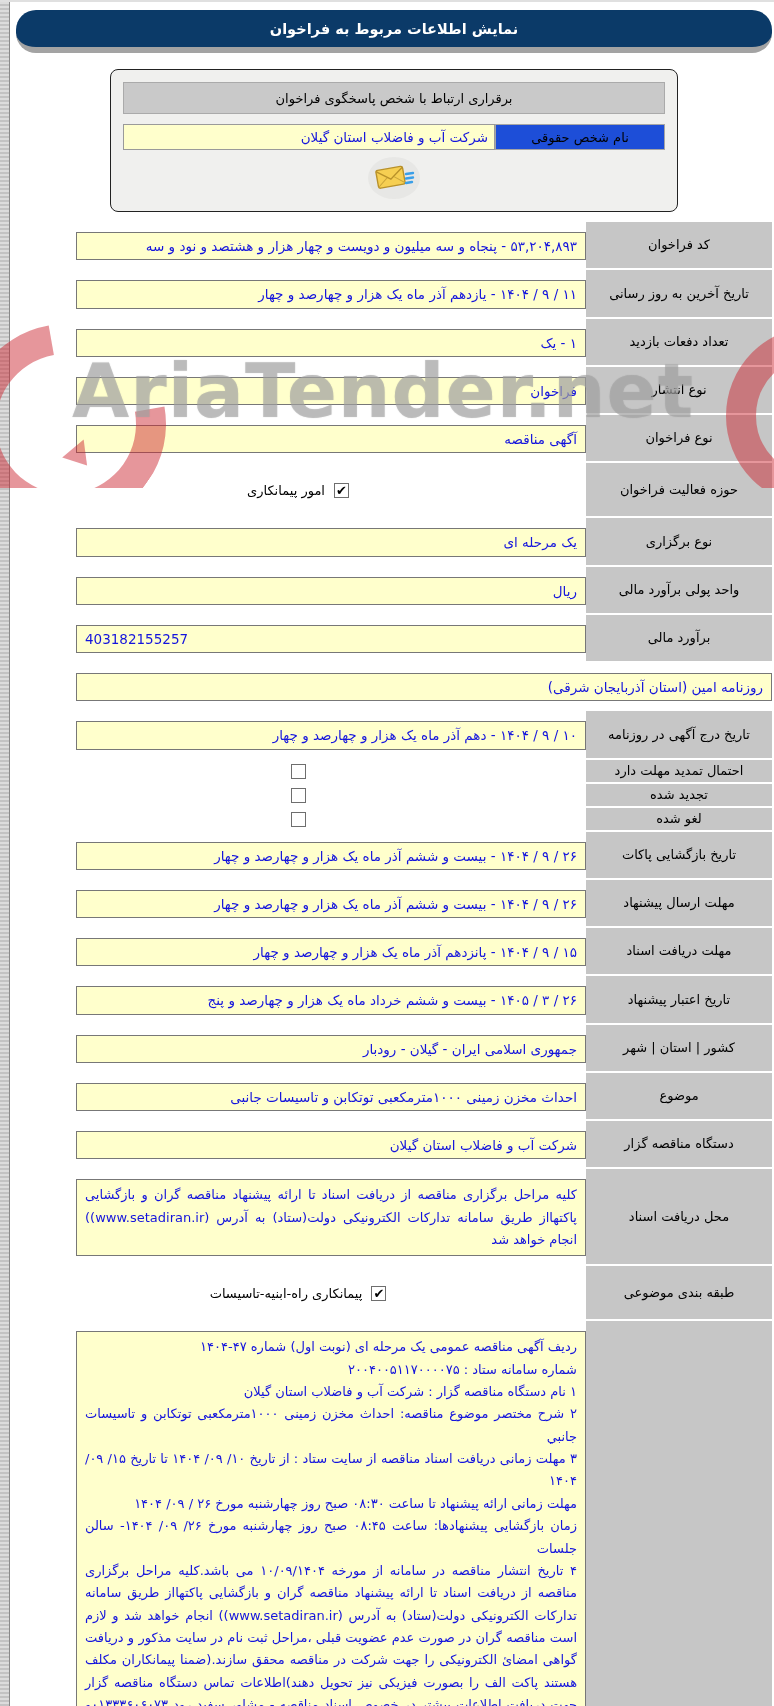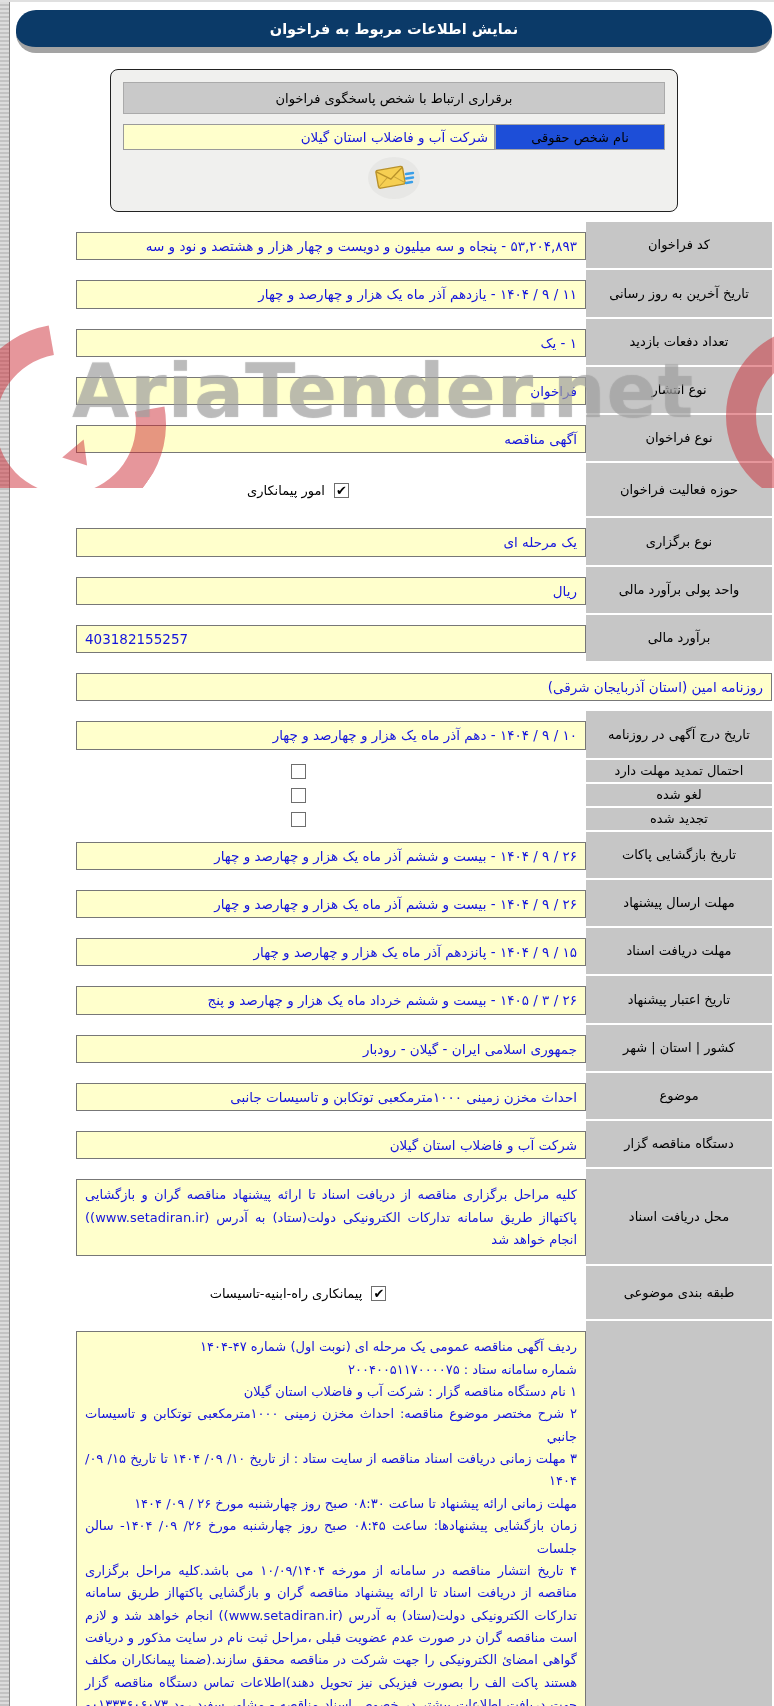--- a/index.html
+++ b/index.html
@@ -174,27 +174,27 @@
             <div class="ybox">۱۰ / ۹ / ۱۴۰۴ - دهم آذر ماه یک هزار و چهارصد و چهار</div>
           </div>
   </div>
         <div class="irow">
     <div class="lcell">احتمال تمدید مهلت دارد</div>
     <div class="vcell vcheck">
             <span class="cb"></span>
           </div>
   </div>
         <div class="irow">
+    <div class="lcell">تجدید شده</div>
+    <div class="vcell vcheck">
+            <span class="cb"></span>
+          </div>
+  </div>
+        <div class="irow">
     <div class="lcell">لغو شده</div>
-    <div class="vcell vcheck">
-            <span class="cb"></span>
-          </div>
-  </div>
-        <div class="irow">
-    <div class="lcell">تجدید شده</div>
     <div class="vcell vcheck">
             <span class="cb"></span>
           </div>
   </div>
         <div class="irow">
     <div class="lcell">تاریخ بازگشایی پاکات</div>
     <div class="vcell">
             <div class="ybox">۲۶ / ۹ / ۱۴۰۴ - بیست و ششم آذر ماه یک هزار و چهارصد و چهار</div>
           </div>
   </div>

